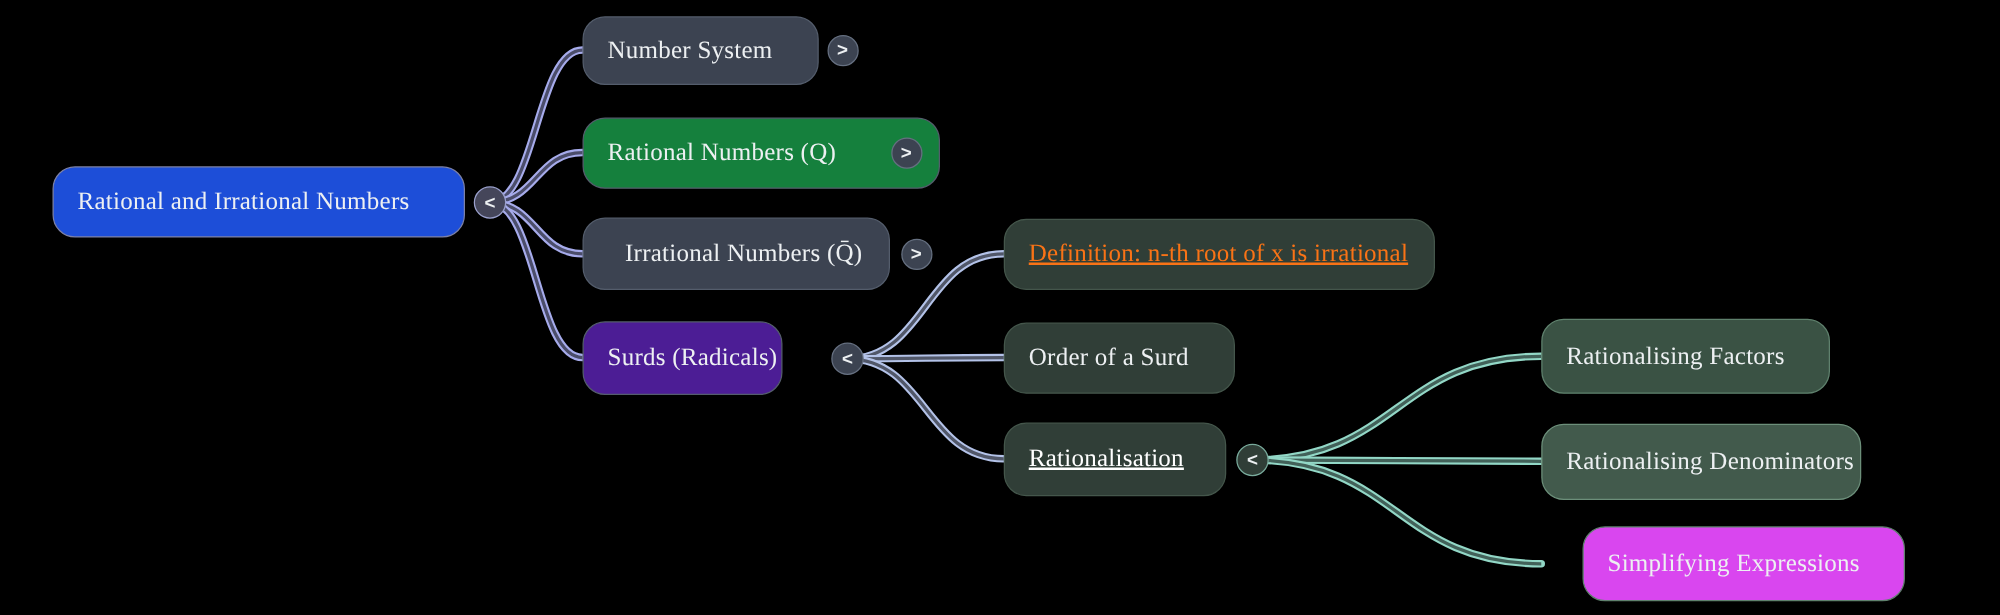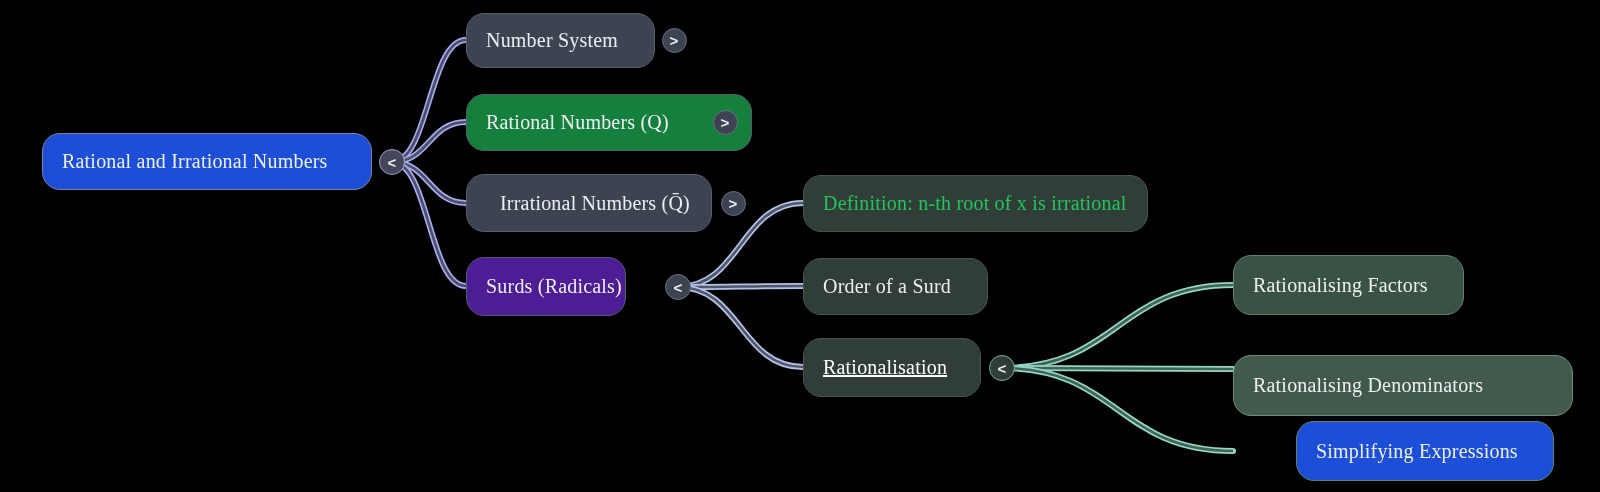--- a/index.html
+++ b/index.html
@@ -57,36 +57,36 @@
       </div>
       <div class="node" style="left: 466px; top: 94px; width: 286px; height: 57px; background: #15803d; border-color: rgb(84, 93, 108); color: rgb(237, 240, 242);">
         <span>Rational Numbers (Q)</span>
       </div>
       <div class="node" style="left: 466px; top: 174px; width: 246px; height: 58px; background: rgb(60, 67, 81); border-color: rgb(84, 93, 108); color: rgb(237, 240, 242); padding-left: 33px;">
         <span>Irrational Numbers (Q̄)</span>
       </div>
       <div class="node" style="left: 466px; top: 257px; width: 160px; height: 59px; background: #4c1d95; border-color: rgb(84, 93, 108); color: rgb(237, 240, 242);">
         <span>Surds (Radicals)</span>
       </div>
-      <div class="node" style="left: 803px; top: 175px; width: 345px; height: 57px; background: rgb(48, 62, 55); border-color: rgb(68, 86, 75); color: #22c55e;">
+      <div class="node" style="left: 803px; top: 175px; width: 345px; height: 57px; background: rgb(48, 62, 55); border-color: rgb(68, 86, 75); color: #f97316; text-decoration: underline;">
         <span>Definition: n-th root of x is irrational</span>
       </div>
       <div class="node" style="left: 803px; top: 258px; width: 185px; height: 57px; background: rgb(48, 62, 55); border-color: rgb(68, 86, 75); color: rgb(237, 240, 242);">
         <span>Order of a Surd</span>
       </div>
       <div class="node" style="left: 803px; top: 338px; width: 178px; height: 59px; background: rgb(48, 62, 55); border-color: rgb(68, 86, 75); color: #ffffff; text-decoration: underline;">
         <span>Rationalisation</span>
       </div>
       <div class="node" style="left: 1233px; top: 255px; width: 231px; height: 60px; background: rgb(58, 82, 68); border-color: rgb(95, 129, 109); color: rgb(237, 240, 242);">
         <span>Rationalising Factors</span>
       </div>
-      <div class="node" style="left: 1233px; top: 339px; width: 340px; height: 61px; background: rgb(66, 90, 76); border-color: rgb(108, 143, 122); color: rgb(237, 240, 242); margin-top: 16px;">
+      <div class="node" style="left: 1233px; top: 339px; width: 256px; height: 61px; background: rgb(66, 90, 76); border-color: rgb(108, 143, 122); color: rgb(237, 240, 242);">
         <span>Rationalising Denominators</span>
       </div>
-      <div class="node" style="left: 1296px; top: 421px; width: 258px; height: 60px; background: #1d4ed8; border-color: rgb(95, 129, 109); color: rgb(237, 240, 242);">
+      <div class="node" style="left: 1266px; top: 421px; width: 258px; height: 60px; background: #d946ef; border-color: rgb(95, 129, 109); color: rgb(237, 240, 242);">
         <span>Simplifying Expressions</span>
       </div>
       <div class="toggle" style="left: 379px; top: 149px; width: 26px; height: 26px; background: rgb(69, 70, 90); border-color: rgb(154, 160, 204); color: rgb(237, 240, 242);">&lt;</div>
       <div class="toggle" style="left: 661.5px; top: 27.5px; width: 25px; height: 25px; background: rgb(60, 67, 81); border-color: rgb(102, 112, 129); color: rgb(237, 240, 242);">&gt;</div>
       <div class="toggle" style="left: 712.5px; top: 109.5px; width: 25px; height: 25px; background: rgb(60, 67, 81); border-color: rgb(102, 112, 129); color: rgb(237, 240, 242);">&gt;</div>
       <div class="toggle" style="left: 720.5px; top: 190.5px; width: 25px; height: 25px; background: rgb(60, 67, 81); border-color: rgb(102, 112, 129); color: rgb(237, 240, 242);">&gt;</div>
       <div class="toggle" style="left: 665px; top: 274px; width: 26px; height: 26px; background: rgb(60, 67, 81); border-color: rgb(102, 112, 129); color: rgb(237, 240, 242);">&lt;</div>
       <div class="toggle" style="left: 989px; top: 355px; width: 26px; height: 26px; background: rgb(48, 62, 55); border-color: rgb(121, 171, 156); color: rgb(237, 240, 242);">&lt;</div>
     </div>
 </div>

